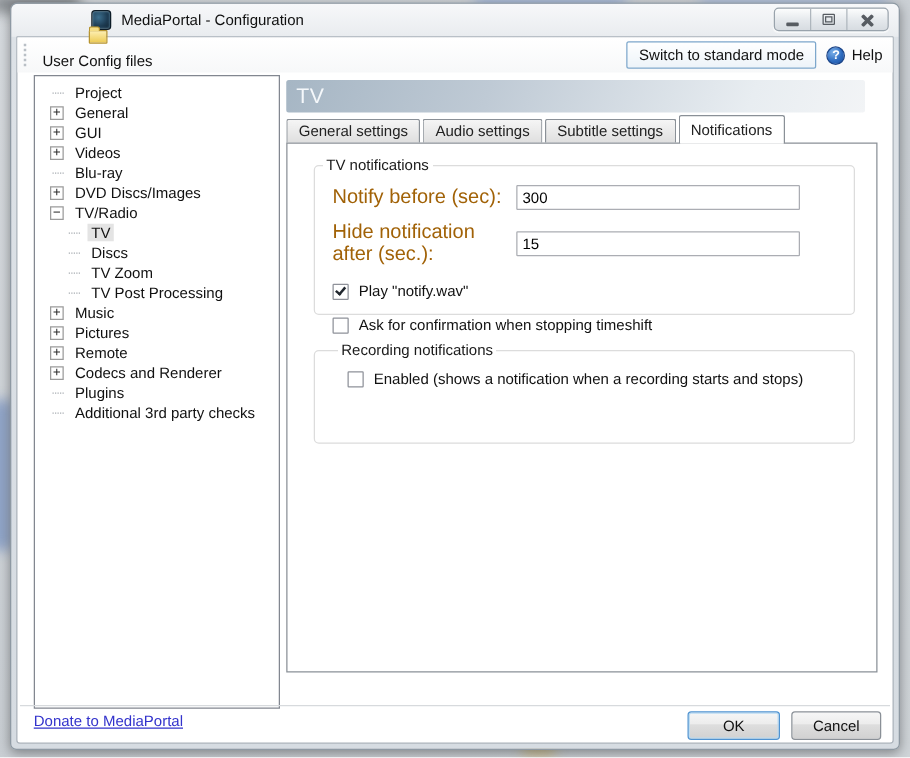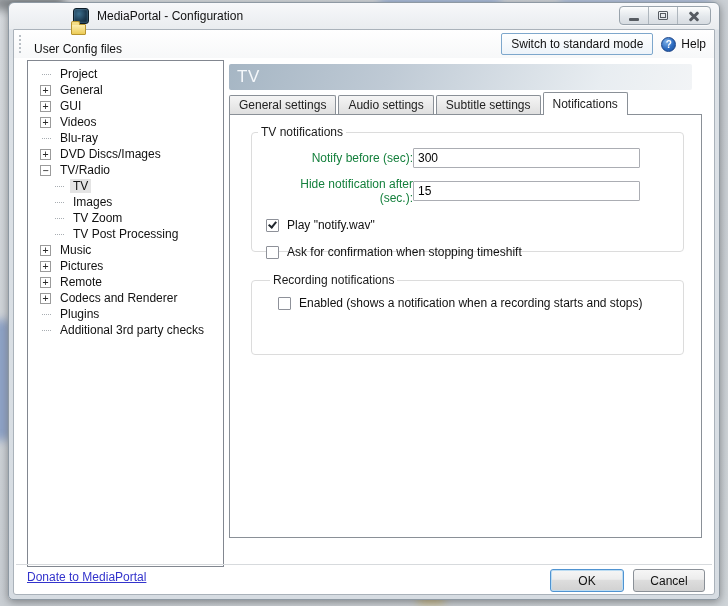--- a/index.html
+++ b/index.html
@@ -90,21 +90,21 @@
 
   .tabpage { position:absolute; left:215px; top:84px; width:473px; height:424px; background:#fff;
              border:1px solid #8a9097; z-index:2; }
 
   
   .group { position:absolute; border:1px solid #dcdcdc; border-radius:4px; padding:0; }
   .group legend { font-size:12px; color:#1a1a1a; margin-left:6px; padding:0 3px; }
   .g1 { left:21px; top:10px; width:433px; height:127px; }
   .g2 { left:21px; top:158px; width:433px; height:82px;padding-left:12px; }
   .frow { display:flex; align-items:center; margin:9px 0 0 14px; }
-  .frow label { width:147px; font-size:12px; color:#15803d;text-align:right; }
+  .frow label { width:147px; font-size:16px; color:#a16207; }
   .txt { width:227px; height:20px; border:1px solid #abadb3; border-radius:1px; padding:0 4px;
          font:12px "Liberation Sans",sans-serif; color:#000; }
   .crow { display:flex; align-items:center; gap:8px; margin:13px 0 0 14px; cursor:default; }
   .g2 .crow { margin-top:9px; }
   .cb { position:relative; width:13px; height:13px; background:#fff; border:1px solid #8e9199; border-radius:1px; flex:0 0 13px; }
   .cb .tick { display:none; }
   .cb.checked .tick { display:block; position:absolute; left:3px; top:0px; width:5px; height:8px;
         border-right:2px solid #21272e; border-bottom:2px solid #21272e; transform:rotate(40deg); }
   .clabel { font-size:12px; color:#111; }
 
@@ -199,21 +199,21 @@
             <span class="tlabel">TV/Radio</span>
           </div>
 
           <div class="trow child leaf selected">
             <span class="expander"></span>
             <span class="tlabel">TV</span>
           </div>
 
           <div class="trow child leaf">
             <span class="expander"></span>
-            <span class="tlabel">Images</span>
+            <span class="tlabel">Discs</span>
           </div>
 
           <div class="trow child leaf">
             <span class="expander"></span>
             <span class="tlabel">TV Zoom</span>
           </div>
 
           <div class="trow child leaf">
             <span class="expander"></span>
             <span class="tlabel">TV Post Processing</span>

